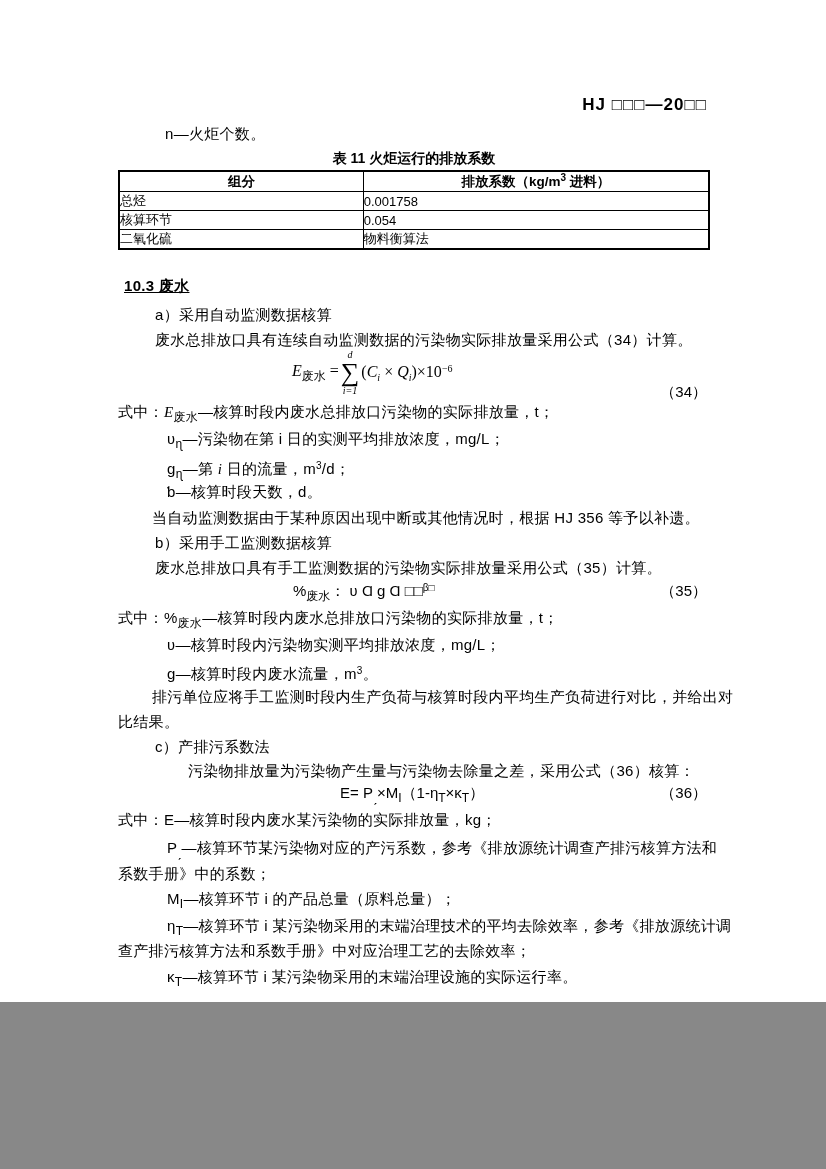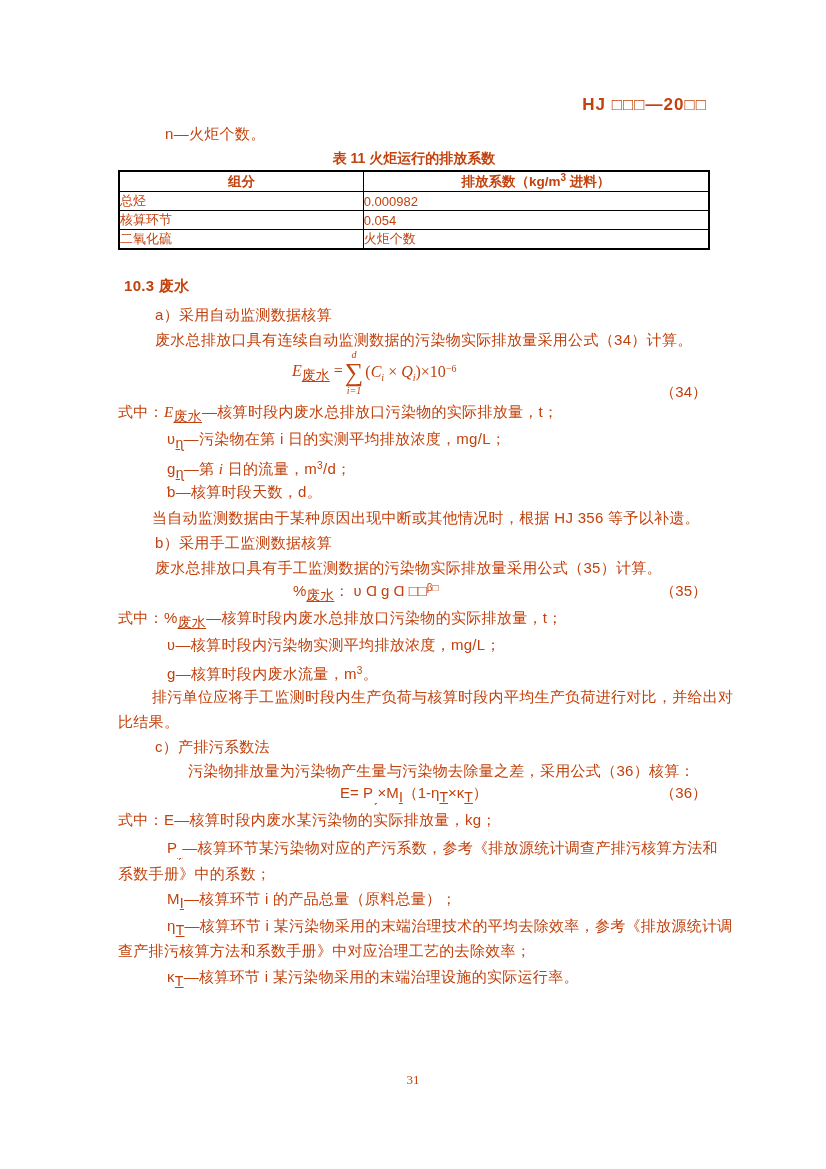--- a/index.html
+++ b/index.html
@@ -1,32 +1,32 @@
 <!DOCTYPE html>
 <html><head>
 <meta charset="utf-8">
 <style>
   html,body{margin:0;padding:0;background:#888;}
   .page{
     position:relative;
-    width:826px;height:1169px;
+    width:826px;height:1002px;
     background:#fff;
     font-family:"Liberation Sans","DejaVu Sans",sans-serif;
-    color:#c2410c;
+    color:#000000;
     overflow:hidden;
   }
   .line{
     position:absolute;
     font-size:15px;
     line-height:21px;
     white-space:pre;
     letter-spacing:0.3px;
   }
-  .bold{font-weight:bold;}
-  .seg-sub{vertical-align:-4px;font-size:14px;text-decoration:underline;}
+  .bold{font-weight:bold;text-decoration:underline;}
+  .seg-sub{vertical-align:-4px;font-size:12px;}
   .seg-sup{vertical-align:5px;font-size:10px;}
   .seg-i{font-style:italic;font-family:"Liberation Serif","DejaVu Serif",serif;}
   .seg-isub{font-style:italic;font-family:"Liberation Serif","DejaVu Serif",serif;vertical-align:-4px;font-size:10px;}
   
   .doc-code{
     position:absolute;top:95px;right:119px;
     font-size:17px;font-weight:bold;letter-spacing:1px;
   }
   
   .tbl-title{
@@ -75,29 +75,29 @@
         <col class="col1">
         <col>
       </colgroup>
     <tbody>
         <tr>
       <th>组分</th>
       <th><span>排放系数（kg/m</span><span class="seg-sup">3</span><span> 进料）</span></th>
     </tr>
     <tr>
       <td>总烃</td>
-      <td>0.000982</td>
+      <td>0.001758</td>
     </tr>
     <tr>
       <td>核算环节</td>
       <td>0.054</td>
     </tr>
     <tr>
       <td>二氧化硫</td>
-      <td>火炬个数</td>
+      <td>物料衡算法</td>
     </tr>
   </tbody>
     </table>
 
   <div class="line bold" style="top:275px;left:124px;">10.3 废水</div>
 
   <div class="line" style="top:304px;left:155px;">a）采用自动监测数据核算</div>
   <div class="line" style="top:329px;left:155px;">废水总排放口具有连续自动监测数据的污染物实际排放量采用公式（34）计算。</div>
 
   <div class="formula" style="top:350px;left:292px;">

